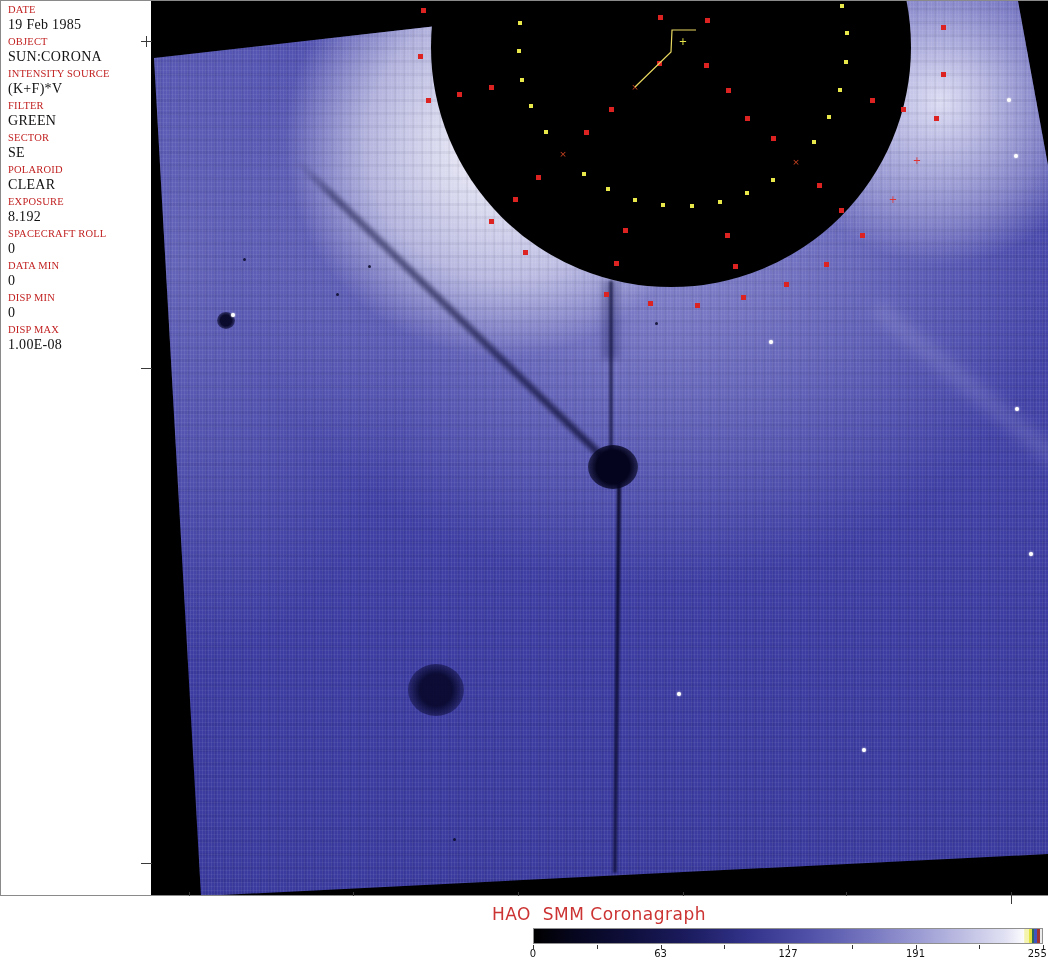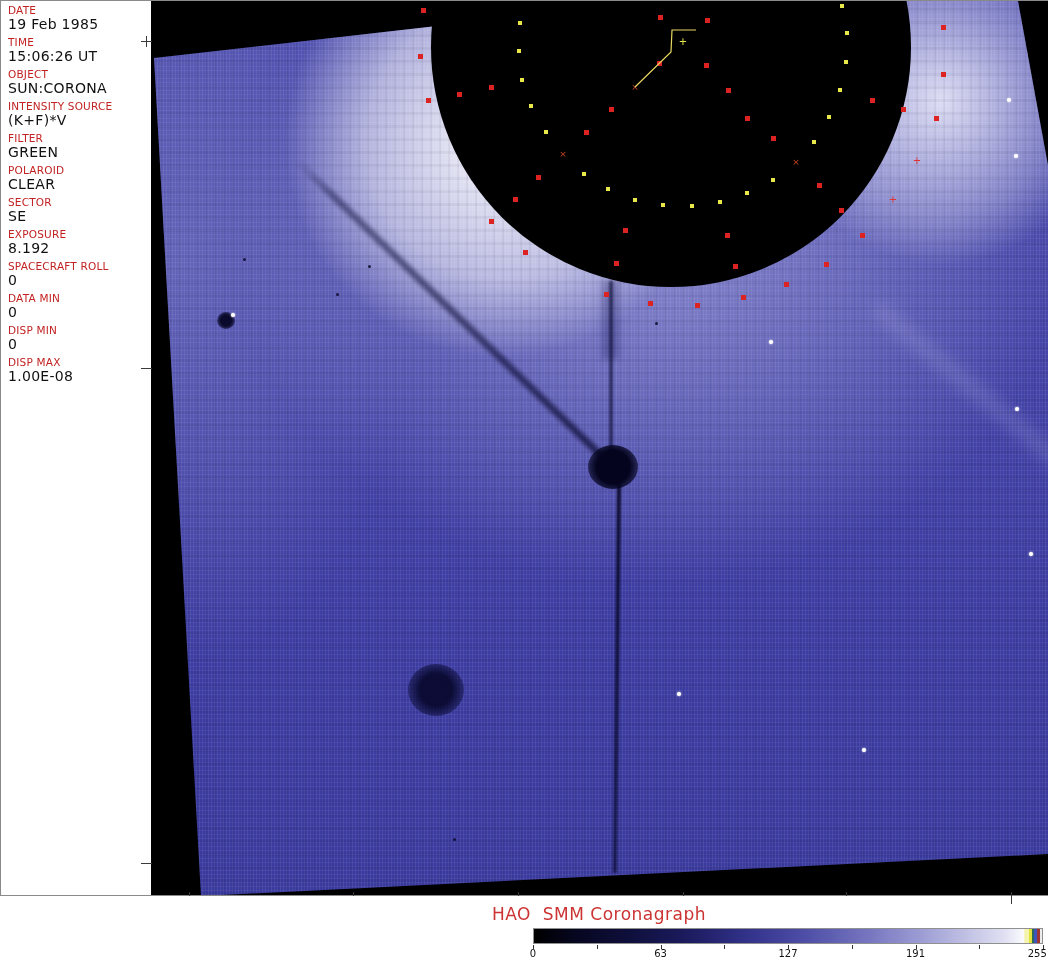--- a/index.html
+++ b/index.html
@@ -2,21 +2,21 @@
 <html style="--c-label: #c22222; --c-value: #111111; --c-title: #cc3333; --c-red: #dd2222; --c-yellow: #e8e84a;"><head>
 <meta charset="utf-8">
 <style>
   html,body{margin:0;padding:0;background:#ffffff;}
   body{width:1048px;height:960px;font-family:"DejaVu Sans","Liberation Sans",sans-serif;}
   .app{position:relative;width:1048px;height:960px;background:#ffffff;overflow:hidden;}
 
   
   .content{position:absolute;left:0;top:0;width:1048px;height:896px;border:1px solid #8a8a8a;box-sizing:border-box;background:#000;}
   .sidebar{position:absolute;left:0;top:0;width:150px;height:100%;background:#ffffff;padding:3px 0 0 7px;box-sizing:border-box;}
-  .field{margin-bottom:3px;}
+  .field{margin-bottom:3px;font-family:Liberation Serif, serif;}
   .field .lbl{font-size:10.5px;line-height:12px;color:var(--c-label,#c22222);letter-spacing:.2px;}
   .field .val{font-size:14px;line-height:17px;color:var(--c-value,#111);letter-spacing:.3px;font-weight:400;}
 
   .viewport{position:absolute;left:150px;top:0;width:898px;height:894px;background:#000;overflow:hidden;}
 
   
   .quad{position:absolute;inset:0;
     clip-path:polygon(3px 57px,507px 0px,867px 0px,898px 170px,898px 853px,50px 895px);
     background:
       radial-gradient(circle 300px at 350px 140px, rgba(255,255,255,.96), rgba(250,250,255,.55) 45%, rgba(240,240,255,0) 72%),
@@ -87,42 +87,38 @@
 
   <div class="content">
 
     <aside class="sidebar">
       <div id="sidebar-fields">
           <div class="field">
             <div class="lbl">DATE</div>
                  <div class="val">19 Feb 1985</div>
           </div>
           <div class="field">
-            <div class="lbl">TIME</div>
-                 <div class="val">15:06:26 UT</div>
-          </div>
-          <div class="field">
             <div class="lbl">OBJECT</div>
                  <div class="val">SUN:CORONA</div>
           </div>
           <div class="field">
             <div class="lbl">INTENSITY SOURCE</div>
                  <div class="val">(K+F)*V</div>
           </div>
           <div class="field">
             <div class="lbl">FILTER</div>
                  <div class="val">GREEN</div>
           </div>
           <div class="field">
+            <div class="lbl">SECTOR</div>
+                 <div class="val">SE</div>
+          </div>
+          <div class="field">
             <div class="lbl">POLAROID</div>
                  <div class="val">CLEAR</div>
-          </div>
-          <div class="field">
-            <div class="lbl">SECTOR</div>
-                 <div class="val">SE</div>
           </div>
           <div class="field">
             <div class="lbl">EXPOSURE</div>
                  <div class="val">8.192</div>
           </div>
           <div class="field">
             <div class="lbl">SPACECRAFT ROLL</div>
                  <div class="val">0</div>
           </div>
           <div class="field">

